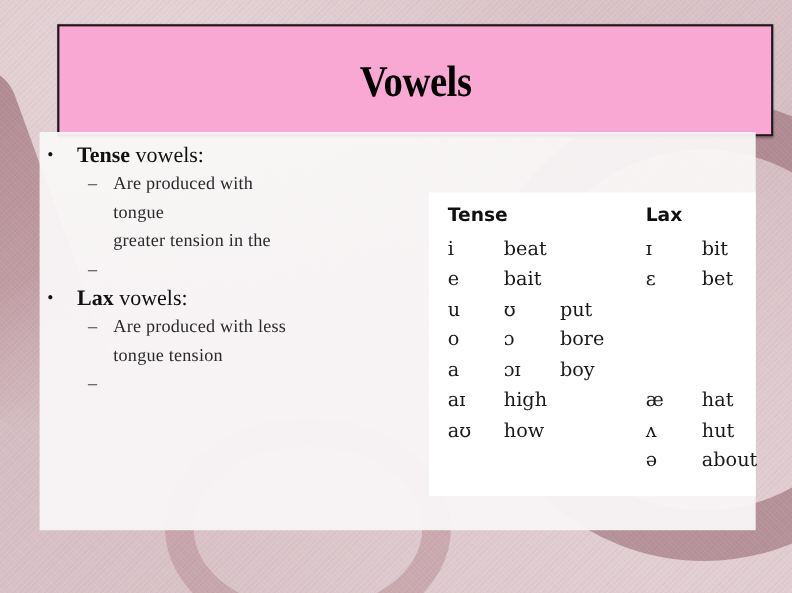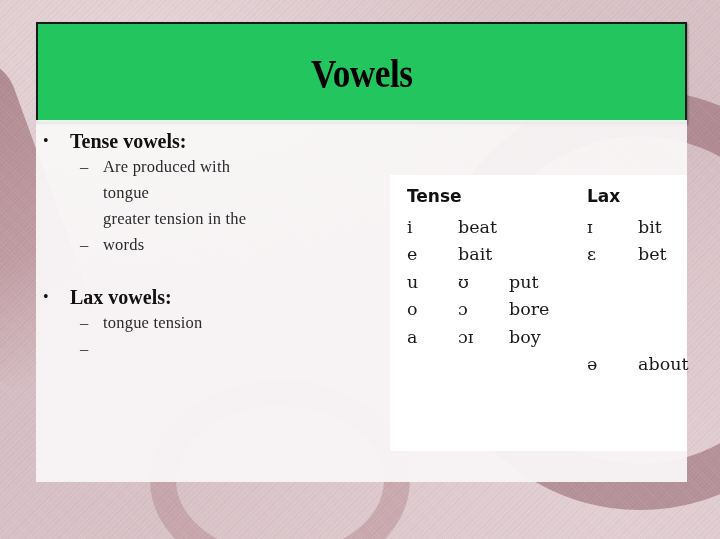--- a/index.html
+++ b/index.html
@@ -31,22 +31,22 @@
     border-radius: 50%; border: 26px solid #b88e96; opacity: .55;
   }
   .bg .noise {
     position: absolute; inset: 0;
     background-image:
       repeating-linear-gradient(45deg, rgba(255,255,255,.06) 0 1px, rgba(0,0,0,0) 1px 3px),
       repeating-linear-gradient(-45deg, rgba(120,80,90,.05) 0 1px, rgba(0,0,0,0) 1px 4px);
   }
 
   .title-box {
-    position: absolute; left: 36px; top: 22px; width: 651px; height: 102px;
-    background: #22c55e; border: 2px solid #1a1a1a;
+    position: absolute; left: 52px; top: 22px; width: 651px; height: 102px;
+    background: #f9a8d4; border: 2px solid #1a1a1a;
     box-shadow: 1px 1px 2px rgba(0,0,0,.35);
     display: flex; align-items: center; justify-content: center;
   }
   .title-box h1 {
     font-family: "Liberation Serif", "DejaVu Serif", serif;
     font-weight: bold; font-size: 40px; color: #000; letter-spacing: -0.5px;
     transform: scaleX(0.88);
   }
 
   .content-panel {
@@ -55,21 +55,21 @@
   }
 
   .bullets { position: absolute; left: 0; top: 8px; width: 340px; }
   .bullet {
     position: relative; padding-left: 34px;
     font-size: 20px; font-weight: bold; color: #111; line-height: 26px;
   }
   .bullet .dot {
     position: absolute; left: 7px; top: 0; font-weight: normal; font-size: 16px;
   }
-  .bullet .light { font-weight: bold; margin-top: 12px; }
+  .bullet .light { font-weight: normal; margin-top: 12px; }
   .sub {
     position: relative; padding-left: 67px; padding-right: 10px;
     font-size: 16.5px; color: #2a2a2a; line-height: 26px; letter-spacing: 0.2px;
   }
   .sub .dash { position: absolute; left: 44px; top: 0; }
   .group-gap { height: 26px; }
 
   .ipa-table-panel {
     position: absolute; left: 390px; top: 175px; width: 297px; height: 276px;
     background: #ffffff;
@@ -114,31 +114,31 @@
       <span>Tense</span><span class="light"> vowels:</span>
     </div>
     <div class="sub">
       <span class="dash">–</span>
       <div>Are produced with</div>
       <div>tongue</div>
       <div>greater tension in the</div>
     </div>
     <div class="sub">
       <span class="dash">–</span>
-      <div>words</div>
     </div>
 
     <div class="group-gap"></div>
 
     <div class="bullet">
       <span class="dot">•</span>
       <span>Lax</span><span class="light"> vowels:</span>
     </div>
     <div class="sub">
       <span class="dash">–</span>
+      <div>Are produced with less</div>
       <div>tongue tension</div>
     </div>
     <div class="sub">
       <span class="dash">–</span>
     </div>
   </div>
 </div>
 
 <div class="ipa-table-panel">
   <div class="ipa-table">
@@ -168,19 +168,31 @@
       <span class="c-sym">o</span>
       <span class="c-sym2">ɔ</span>
       <span class="c-word2">bore</span>
     </div>
     <div class="ipa-row">
       <span class="c-sym">a</span>
       <span class="c-sym2">ɔɪ</span>
       <span class="c-word2">boy</span>
     </div>
     <div class="ipa-row">
+      <span class="c-sym">aɪ</span>
+      <span class="c-word">high</span>
+      <span class="c-sym2">æ</span>
+      <span class="c-word2">hat</span>
+    </div>
+    <div class="ipa-row">
+      <span class="c-sym">aʊ</span>
+      <span class="c-word">how</span>
+      <span class="c-sym2">ʌ</span>
+      <span class="c-word2">hut</span>
+    </div>
+    <div class="ipa-row">
       <span class="c-sym"></span>
       <span class="c-word"></span>
       <span class="c-sym2">ə</span>
       <span class="c-word2">about</span>
     </div>
   </div>
 </div>
 
 </body></html>

